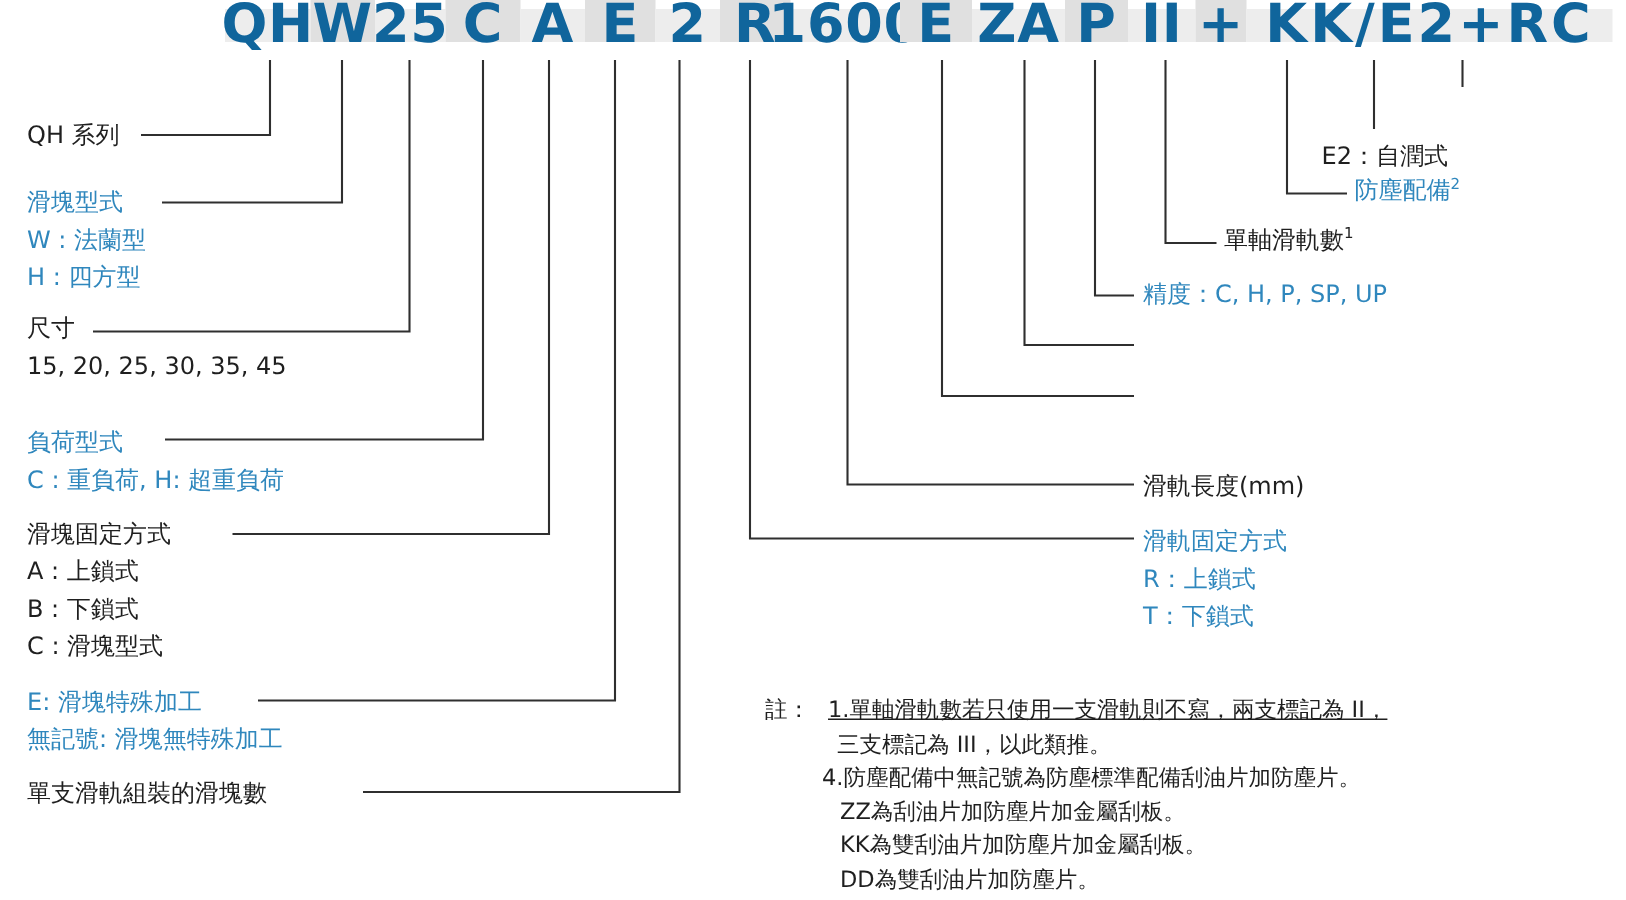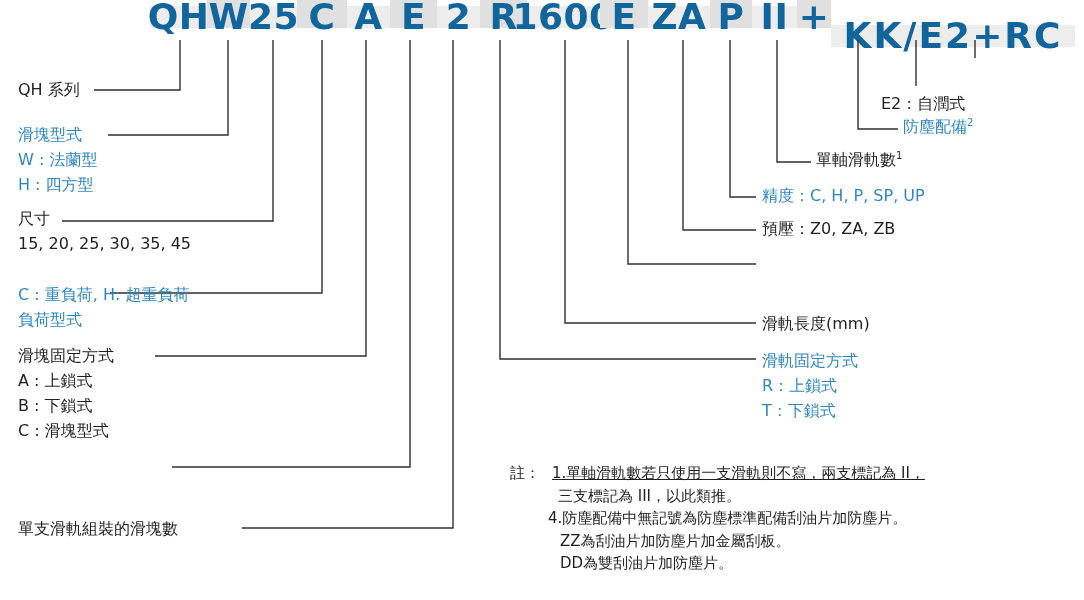--- a/index.html
+++ b/index.html
@@ -31,21 +31,21 @@
   .seg:nth-child(5){width:43px;}
   .seg:nth-child(6){width:47px;}
   .seg:nth-child(7){width:43px;}
   .seg:nth-child(8){width:47px;}
   .seg:nth-child(9){width:73px;}
   .seg:nth-child(10){width:48px;}
   .seg:nth-child(11){width:62px;}
   .seg:nth-child(12){width:42px;}
   .seg:nth-child(13){width:45px;}
   .seg:nth-child(14){width:34px;}
-  .seg:nth-child(15){width:244px;letter-spacing:2px;margin-top:19px;}
+  .seg:nth-child(15){width:244px;letter-spacing:2px;}
   
   svg.lines{position:absolute;left:0;top:0;pointer-events:none;}
   .cline{fill:none;stroke:var(--line,#2f2f2f);stroke-width:1.4;}
   
   .lbl{position:absolute;font-size:16px;line-height:25px;white-space:nowrap;}
   .blue{color:var(--label-blue,#2f87bd);}
   .black{color:var(--text-black,#1f1f1f);}
   .lbl sup{font-size:10px;vertical-align:super;line-height:0;}
   
   .notes{
@@ -109,31 +109,35 @@
     <div>W : 法蘭型</div>
     <div>H : 四方型</div>
   </div>
 
   <div class="lbl black" style="left:18px;top:206px">
     <div>尺寸</div>
     <div>15, 20, 25, 30, 35, 45</div>
   </div>
 
   <div class="lbl blue" style="left:18px;top:282px">
+    <div>負荷型式</div>
     <div>C : 重負荷, H: 超重負荷</div>
-    <div>負荷型式</div>
   </div>
 
   <div class="lbl black" style="left:18px;top:343px">
     <div>滑塊固定方式</div>
     <div>A : 上鎖式</div>
     <div>B : 下鎖式</div>
     <div>C : 滑塊型式</div>
   </div>
 
+  <div class="lbl blue" style="left:18px;top:455px">
+    <div>E: 滑塊特殊加工</div>
+    <div>無記號: 滑塊無特殊加工</div>
+  </div>
 
   <div class="lbl black" style="left:18px;top:516px">
     <div>單支滑軌組裝的滑塊數</div>
   </div>
 
 
   <div class="lbl black" style="left:881px;top:91px">
     <div>E2：自潤式</div>
   </div>
 
@@ -142,39 +146,37 @@
   </div>
 
   <div class="lbl black" style="left:816px;top:147px">
     <div><span>單軸滑軌數</span><sup>1</sup></div>
   </div>
 
   <div class="lbl blue" style="left:762px;top:183px">
     <div>精度：C, H, P, SP, UP</div>
   </div>
 
-  <div class="lbl black" style="left:762px;top:216px">
-    <div>預壓：Z0, ZA, ZB</div>
-  </div>
 
 
   <div class="lbl black" style="left:762px;top:311px">
     <div>滑軌長度(mm)</div>
   </div>
 
   <div class="lbl blue" style="left:762px;top:348px">
     <div>滑軌固定方式</div>
     <div>R：上鎖式</div>
     <div>T：下鎖式</div>
   </div>
 
   <div class="notes">
     <div class="prefix">註：</div>
     <div>
       <div class="n1">1.單軸滑軌數若只使用一支滑軌則不寫，兩支標記為 II，</div>
       <div class="n2">三支標記為 III，以此類推。</div>
       <div class="n3">4.防塵配備中無記號為防塵標準配備刮油片加防塵片。</div>
       <div class="nsub">ZZ為刮油片加防塵片加金屬刮板。</div>
+      <div class="nsub">KK為雙刮油片加防塵片加金屬刮板。</div>
       <div class="nsub">DD為雙刮油片加防塵片。</div>
     </div>
   </div>
 
 </div>
 
 </body></html>

